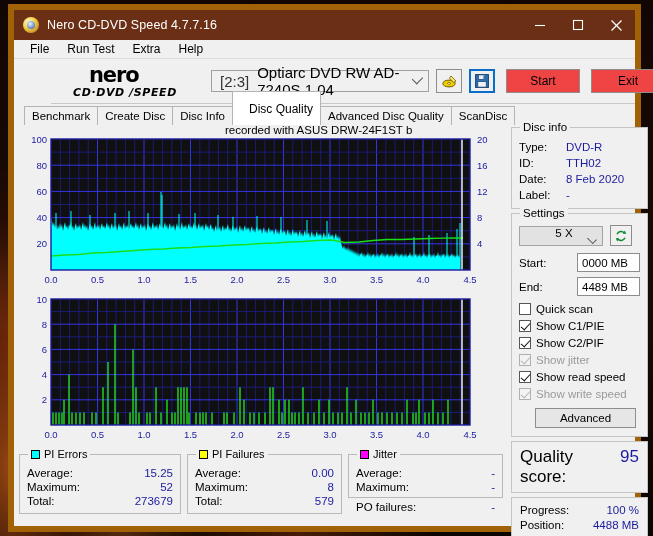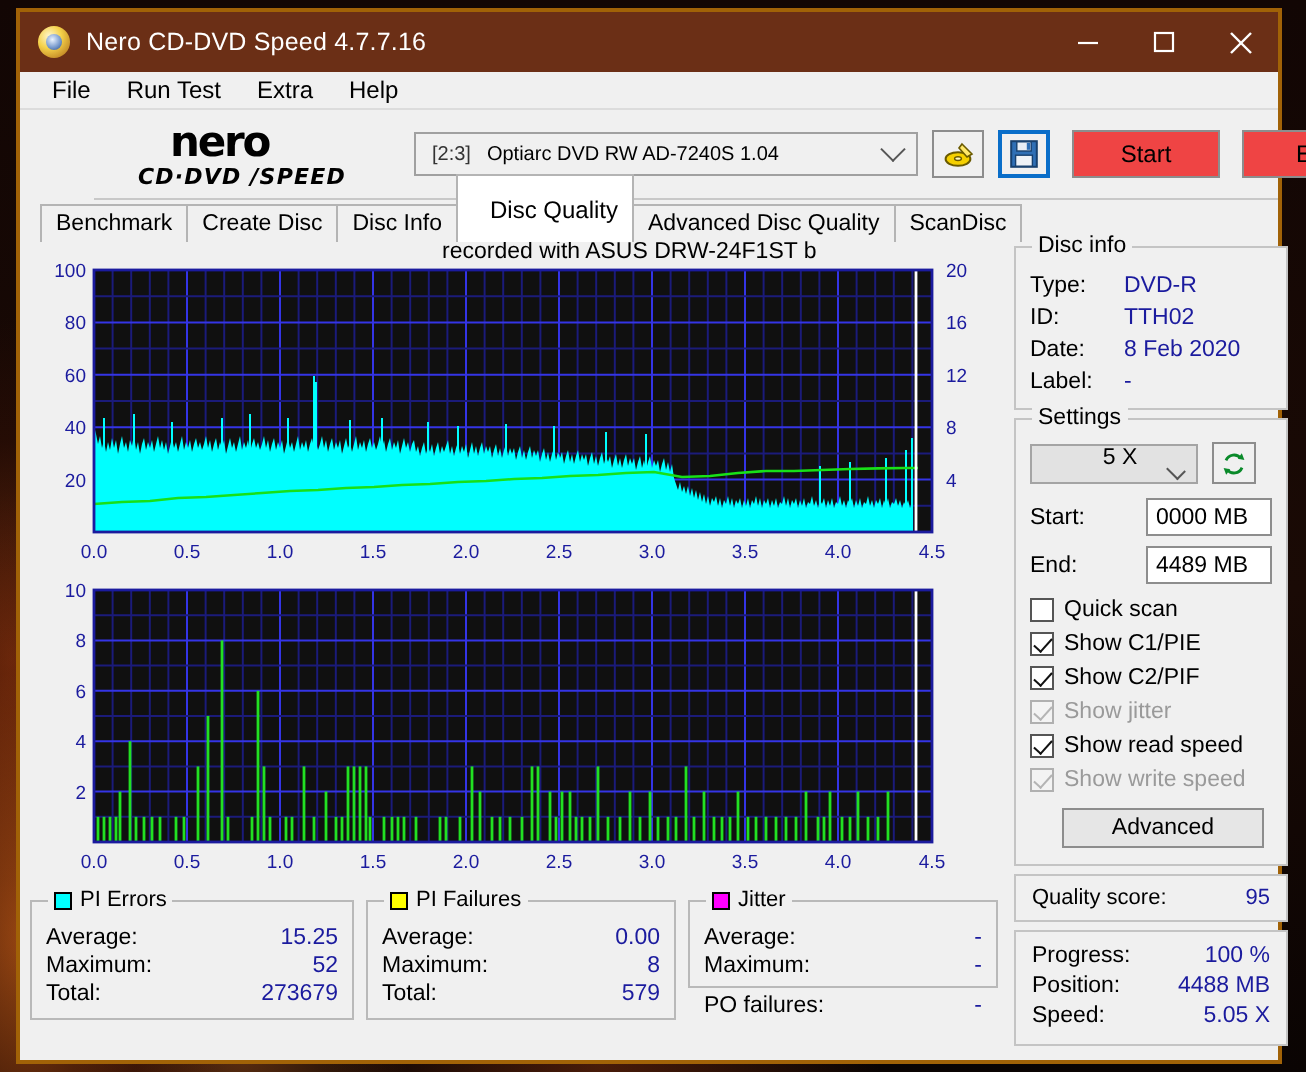--- a/index.html
+++ b/index.html
@@ -21,21 +21,21 @@
       radial-gradient(ellipse 200px 120px at 300px 532px, rgba(190,70,20,0.35), rgba(10,4,2,0) 70%),
       radial-gradient(ellipse 120px 90px at 120px 528px, rgba(240,120,40,0.35), rgba(10,4,2,0) 70%),
       linear-gradient(180deg, #120604 0%, #1a0a05 55%, #0a0403 100%);
   }
 
   .window {
     position: absolute;
     left: 8px; top: 4px;
     width: 633px; height: 528px;
     background: #f0f0f0;
-    border: 2px solid #a16207;
+    border: 6px solid #a16207;
     display: flex; flex-direction: column;
   }
 
   
   .titlebar {
     height: 30px;
     background: #6b2f16;
     display: flex; align-items: center;
     color: #fff;
     flex: 0 0 auto;
@@ -90,25 +90,25 @@
     font-family: "DejaVu Sans", sans-serif;
     font-weight: bold; font-size: 21px; letter-spacing: -1.1px; color: #000;
     margin-left: 16px;
   }
   .logo-bot {
     font-family: "DejaVu Sans", sans-serif;
     font-weight: bold; font-style: italic; font-size: 11px;
     letter-spacing: .6px; color: #000; margin-top: 1px;
   }
   .drive-select {
-    width: 252px; height: 22px;
+    width: 218px; height: 22px;
     background: #f0f0f0;
     border: 1px solid #a0a0a0;
     display: flex; align-items: center;
-    font-size: 10px; color: #000;
+    font-size: 15px; color: #000;
     padding-left: 8px;
     position: relative;
     flex: 0 0 auto;
   }
   .drive-idx { color: #333; margin-right: 8px; }
   .chev {
     margin-left: auto; margin-right: 7px;
     width: 9px; height: 9px;
     border-right: 1.4px solid #555; border-bottom: 1.4px solid #555;
     transform: rotate(45deg) translate(-2px,-2px);
@@ -258,21 +258,21 @@
   .cbox.checked.disabled::after { border-color: #b4b4b4; }
   .adv-btn {
     margin: 6px 4px 2px auto; width: 101px; height: 20px;
     border: 1px solid #8d8d8d; background: #e6e6e6;
     font-size: 11.5px; color: #000;
     display: flex; align-items: center; justify-content: center;
   }
   .adv-wrap { display: flex; }
 
   .score-panel { padding: 5px 8px; }
-  .score-row { display: flex; justify-content: space-between; font-size: 11px; }
+  .score-row { display: flex; justify-content: space-between; font-size: 17px; }
   .score-row .v { color: #1b1b9e; }
 
   .prog-panel { padding: 5px 8px 6px 8px; }
   .prog-row { display: flex; justify-content: space-between; font-size: 11.5px; line-height: 15px; }
   .prog-row .v { color: #1b1b9e; }
 
   .chart-title {
     position: absolute; left: 206px; top: -1px;
     font-size: 11.5px; color: #000; white-space: nowrap;
   }

